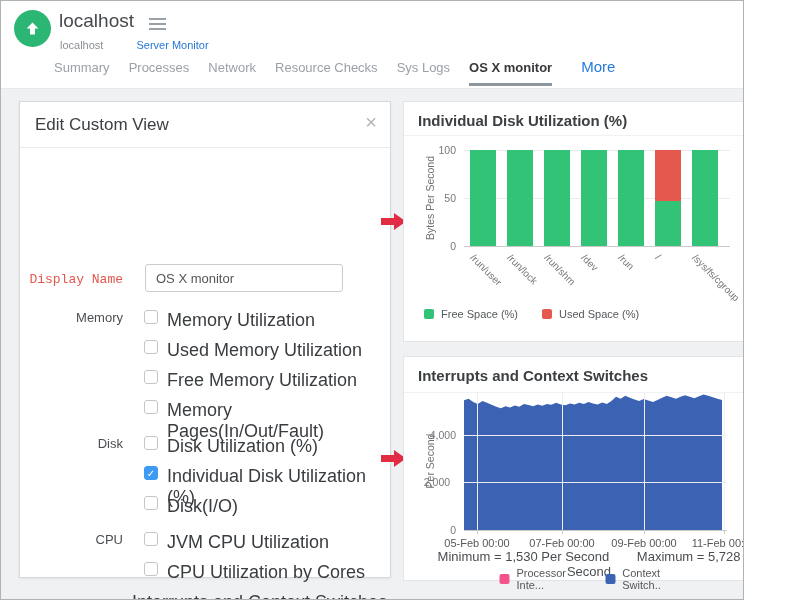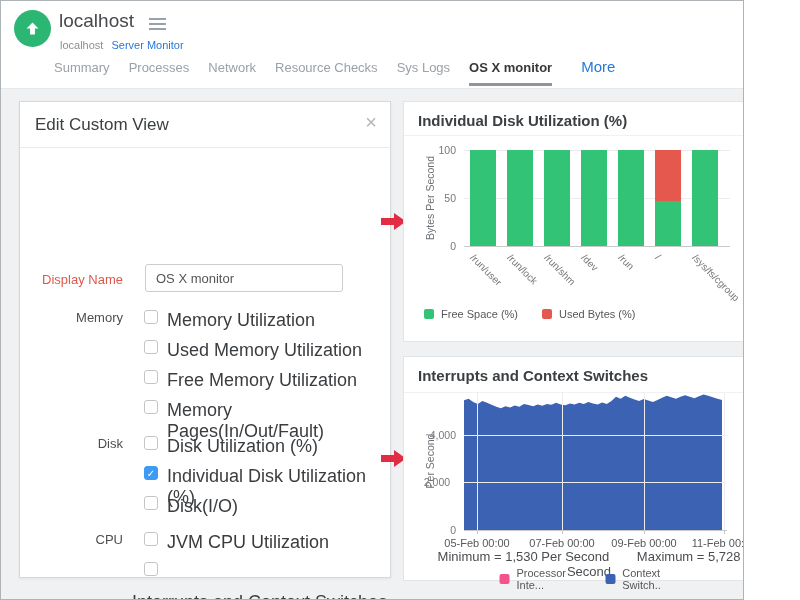--- a/index.html
+++ b/index.html
@@ -11,37 +11,37 @@
   .app-header { position:absolute; top:0; left:0; width:100%; height:88px; background:#fff;
                 border-bottom:1px solid #e6e8ea; }
   .monitor-icon { position:absolute; left:13px; top:9px; width:37px; height:37px; border-radius:50%;
                   background:#2cb673; display:flex; align-items:center; justify-content:center; }
   .page-title { position:absolute; left:58px; top:9px; font-size:19px; font-weight:500; color:#47494c; }
   .ham { display:inline-flex; flex-direction:column; gap:3px; cursor:pointer; }
   .ham i { display:block; width:17px; height:2px; background:#9aa2a8; }
   .title-ham { position:absolute; left:148px; top:17px; }
   .breadcrumb { position:absolute; left:59px; top:38px; font-size:11px; }
   .crumb-host { color:#8b8f93; }
-  .crumb-link { color:#2679d8; margin-left:5px; text-decoration:none; cursor:pointer; }
+  .crumb-link { color:#2679d8; margin-left:30px; text-decoration:none; cursor:pointer; }
 
   .tab-bar { position:absolute; left:53px; top:57px; display:flex; align-items:baseline; }
   .tabs { display:flex; gap:19px; }
   .tab { font-size:13px; color:#9aa1a8; padding-bottom:8px; cursor:pointer; white-space:nowrap; }
   .tab.active { color:#36383a; font-weight:bold; border-bottom:3px solid #8f979e; }
   .more-link { font-size:15px; color:#2679d8; margin-left:29px; cursor:pointer; }
 
   
   .dialog { position:absolute; left:18px; top:100px; width:372px; height:477px; background:#fff;
             border:1px solid #d6d8da; box-shadow:0 1px 3px rgba(0,0,0,.06); }
   .dialog-header { position:relative; height:46px; border-bottom:1px solid #eaeaea; }
   .dialog-title { position:absolute; left:15px; top:13px; font-size:17px; color:#3c4043; }
   .close-btn { position:absolute; right:13px; top:10px; font-size:20px; color:#b3b5b7; cursor:pointer;
                line-height:1; }
   .dn-label { position:absolute; left:0; top:170px; width:103px; text-align:right;
-              font-size:13px; color:#e2574c; }
+              font-size:13px; color:#e2574c;font-family:Liberation Mono, monospace; }
   .dn-input { position:absolute; left:125px; top:162px; width:198px; height:28px; border:1px solid #ccc;
               border-radius:3px; padding:0 10px; font-size:13px; color:#555;
               font-family:"Liberation Sans",sans-serif; }
   .groups { position:absolute; left:0; top:208px; width:100%; }
   .group { margin-bottom:6px; }
   .crow { position:relative; height:30px; display:flex; align-items:flex-start; }
   .glabel { width:103px; text-align:right; font-size:13px; color:#4c4f52; flex:none; }
   .cb { flex:none; width:14px; height:14px; margin-left:21px; border:1px solid #c3c6c9; border-radius:3px;
         background:#fff; cursor:pointer; font-size:10px; line-height:13px; text-align:center; color:#fff; }
   .cb.checked { background:#3e9bf4; border-color:#3e9bf4; }
@@ -160,20 +160,21 @@
         </div>
         <div class="group">
           <div class="crow">
             <div class="glabel">CPU</div>
             <div class="cb"></div>
             <div class="clabel">JVM CPU Utilization</div>
           </div>
           <div class="crow">
             <div class="glabel"></div>
             <div class="cb"></div>
+            <div class="clabel">CPU Utilization by Cores</div>
           </div>
           <div class="crow">
             <div class="glabel"></div>
             <div class="clabel">Interrupts and Context Switches</div>
           </div>
         </div>
       </div>
 
   </div>
 
@@ -190,21 +191,21 @@
     <div class="panel-divider" style="top:33px;"></div>
     <div class="ylab" style="left:26px; top:96px;">Bytes Per Second</div>
     <div></div>
     <div class="legend" style="left:20px; top:206px;">
         <div class="legend-item">
           <div class="legend-sq" style="background: rgb(51, 195, 119);"></div>
           <span>Free Space (%)</span>
         </div>
         <div class="legend-item">
           <div class="legend-sq" style="background: rgb(228, 88, 78);"></div>
-          <span>Used Bytes (%)</span>
+          <span>Used Space (%)</span>
         </div>
       </div>
   <div class="gridline base" style="left: 60px; top: 144px; width: 266px;"></div>
       <div class="ytick" style="left: 14px; top: 138px;">0</div>
       <div class="gridline" style="left: 60px; top: 96px; width: 266px;"></div>
       <div class="ytick" style="left: 14px; top: 90px;">50</div>
       <div class="gridline" style="left: 60px; top: 48px; width: 266px;"></div>
       <div class="ytick" style="left: 14px; top: 42px;">100</div>
       <div class="bar-col" style="left: 65.6px; top: 48px; height: 96px;">
         <div style="height: 96px; background: rgb(51, 195, 119);"></div>

